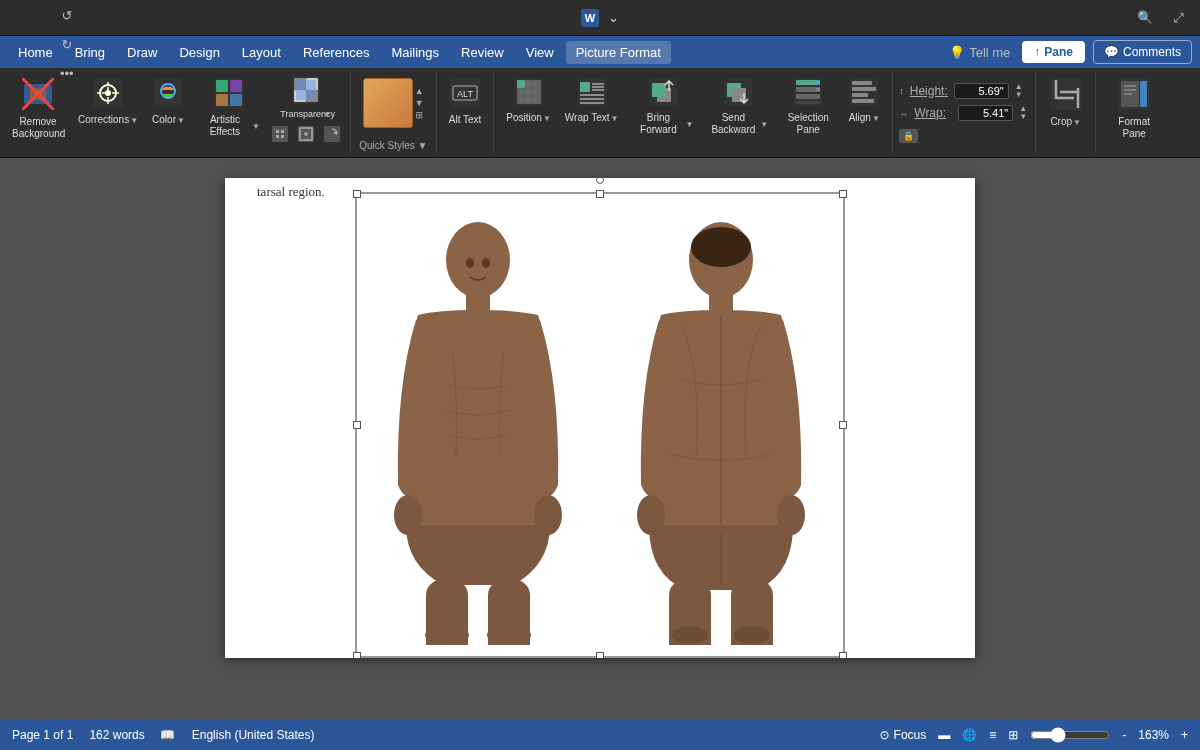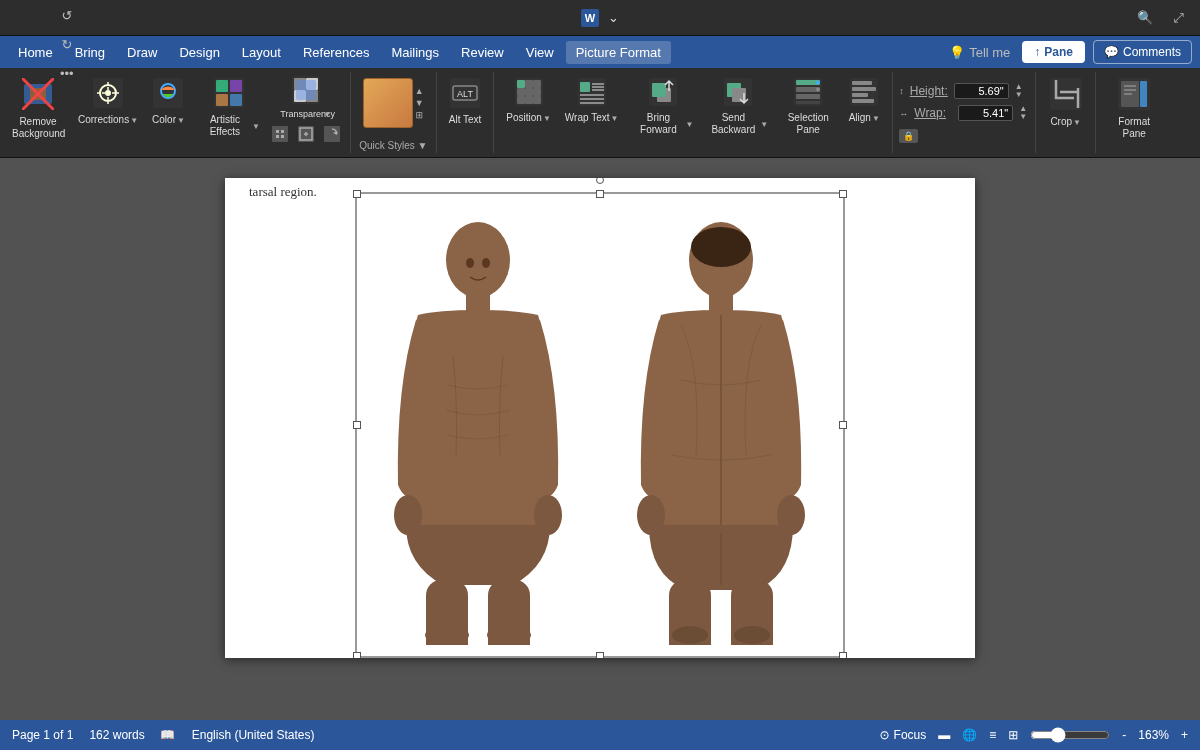--- a/index.html
+++ b/index.html
@@ -637,21 +637,21 @@
         <div class="label">Format Pane</div>
       </button>
     </div>
   </div>
 
 </div>
 
 <div id="canvas-area">
   <div id="document-page">
 
-    <div style="position:absolute;top:6px;left:24px;font-size:13px;color:#333;font-family:'Times New Roman',serif;">tarsal region.</div>
+    <div style="position:absolute;top:6px;left:32px;font-size:13px;color:#333;font-family:'Times New Roman',serif;">tarsal region.</div>
 
     <div id="anatomy-container">
 
       <div class="sel-handle" style="top:-4px;left:-4px;"></div>
       <div class="sel-handle" style="top:-4px;left:50%;transform:translateX(-50%);"></div>
       <div class="sel-handle" style="top:-4px;right:-4px;"></div>
       <div class="sel-handle" style="top:50%;transform:translateY(-50%);left:-4px;"></div>
       <div class="sel-handle" style="top:50%;transform:translateY(-50%);right:-4px;"></div>
       <div class="sel-handle" style="bottom:-4px;left:-4px;"></div>
       <div class="sel-handle" style="bottom:-4px;left:50%;transform:translateX(-50%);"></div>

